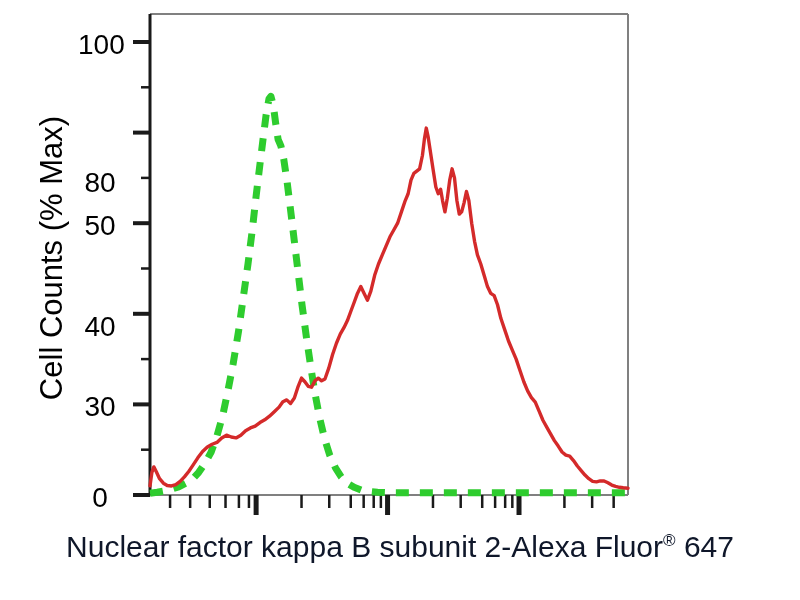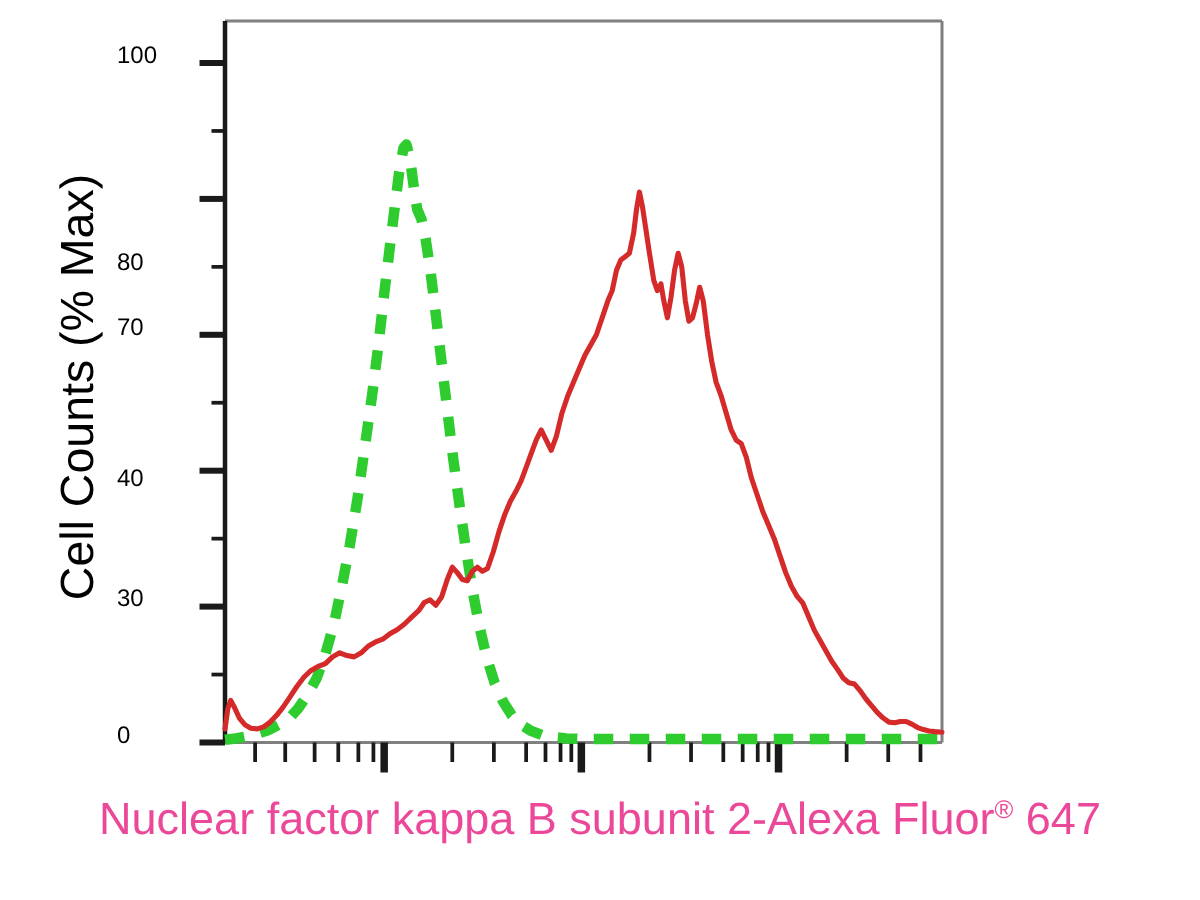--- a/index.html
+++ b/index.html
@@ -38,33 +38,33 @@
     white-space: nowrap;
     font-family: "Liberation Sans", sans-serif;
   }
   .caption {
     position: absolute;
     left: 0;
     top: 530px;
     width: 800px;
     text-align: center;
     font-size: 30px;
-    color: #ec4899;
+    color: #0f172a;
     white-space: nowrap;
     font-family: "Liberation Sans", sans-serif;
   }
   .caption sup {
     font-size: 17px;
     vertical-align: super;
     line-height: 0;
   }
   .ytick-label {
     position: absolute;
-    text-align: left;
-    font-size: 16px;
+    text-align: center;
+    font-size: 28px;
     color: #000000;
     font-family: "Liberation Sans", sans-serif;
     width: 44px;
   }
 </style>
 </head>
 <body>
 
 <div id="figure">
 
@@ -115,21 +115,21 @@
         <line x1="519.0160000000001" y1="495" x2="519.0160000000001" y2="515" stroke="#1a1a1a" stroke-width="5"></line>
       </g>
     <path id="series-control" fill="none" stroke-linecap="butt" stroke-linejoin="round" d="M150.00 493.19 L157.17 492.28 L164.34 490.92 L171.51 489.11 L178.68 486.85 L185.85 483.22 L193.02 478.69 L198.76 472.35 L204.97 463.29 L211.18 451.96 L216.92 436.11 L222.66 415.73 L227.91 390.81 L233.17 363.63 L238.43 331.92 L243.21 297.94 L247.99 263.97 L252.29 230.00 L256.12 196.02 L259.94 164.31 L263.29 137.13 L266.15 114.48 L269.02 98.63 L270.93 96.36 L273.32 105.42 L275.71 123.54 L278.10 139.39 L280.97 146.19 L283.84 159.78 L287.19 182.43 L290.53 209.61 L294.36 241.32 L298.18 273.03 L302.00 304.74 L306.31 336.45 L310.61 365.89 L314.91 393.07 L319.69 417.99 L324.47 438.38 L329.73 455.14 L335.46 467.82 L341.20 476.88 L347.41 483.22 L354.11 487.30 L361.28 490.02 L368.92 491.38 L377.53 492.28 L389.00 492.74 L412.90 492.74 L446.36 492.74 L484.60 492.74 L532.40 492.74 L580.20 492.74 L628.00 492.74" stroke="#2ECC2E" stroke-width="7" stroke-dasharray="13 11"></path>
     <path id="series-sample" fill="none" stroke-linecap="round" stroke-linejoin="round" d="M150.00 485.94 L151.91 472.35 L153.82 466.91 L156.21 471.44 L159.56 478.69 L163.38 483.22 L167.21 485.49 L171.51 485.94 L175.81 484.58 L180.11 481.41 L184.42 476.88 L188.72 471.44 L193.02 465.10 L197.80 457.85 L202.58 451.51 L207.36 446.98 L212.14 444.26 L216.92 442.45 L221.70 437.92 L226.48 435.20 L231.26 437.02 L236.04 437.92 L240.82 435.20 L245.60 430.67 L250.38 427.96 L255.16 426.14 L259.94 422.52 L264.72 419.80 L269.50 416.18 L274.28 411.65 L279.06 407.12 L282.88 401.68 L286.71 399.87 L290.53 403.49 L294.36 398.06 L298.18 386.28 L301.53 378.13 L304.87 381.75 L308.22 386.28 L311.56 387.19 L314.91 380.84 L318.26 378.13 L321.60 380.84 L324.95 379.03 L328.77 368.16 L332.60 354.57 L336.42 343.25 L340.24 334.19 L344.07 327.39 L347.41 320.60 L350.76 311.53 L354.11 302.48 L357.45 293.41 L360.80 286.62 L364.14 293.41 L367.49 300.21 L370.84 291.15 L374.66 275.30 L378.48 263.97 L382.31 254.91 L386.13 245.85 L389.96 236.79 L393.78 230.00 L397.60 223.20 L401.43 211.88 L405.25 200.55 L408.12 193.75 L410.99 180.17 L413.86 173.37 L416.72 171.11 L419.59 168.84 L422.46 155.25 L424.37 139.39 L426.28 128.07 L428.20 137.13 L430.59 152.99 L432.98 168.84 L435.84 186.96 L438.23 193.75 L440.62 189.22 L442.54 200.55 L444.93 211.88 L447.32 198.28 L449.71 180.17 L452.10 168.84 L454.49 177.90 L456.88 200.55 L459.27 214.14 L461.66 211.88 L464.05 202.81 L466.44 191.49 L468.83 200.55 L471.69 223.20 L474.56 241.32 L477.43 254.91 L480.78 263.97 L484.12 275.30 L487.47 286.62 L490.81 293.41 L494.16 295.68 L497.51 304.74 L500.85 318.33 L504.68 329.65 L508.50 340.98 L512.32 350.04 L516.15 359.10 L519.97 370.42 L523.80 381.75 L527.62 390.81 L531.44 397.61 L535.27 402.13 L539.09 411.19 L542.92 420.25 L546.74 427.05 L550.56 433.85 L554.39 440.64 L558.21 446.08 L562.04 451.96 L565.86 455.14 L569.68 456.04 L573.51 460.57 L577.33 466.01 L581.16 470.54 L584.98 475.07 L588.80 478.69 L592.63 481.41 L596.45 481.86 L600.28 480.96 L604.10 480.96 L607.92 482.77 L611.75 485.03 L615.57 486.39 L619.40 487.30 L623.22 487.75 L628.00 488.20" stroke="#D42A2A" stroke-width="3.4"></path>
   </svg>
 
   <div id="ytick-labels">
       <div class="ytick-label" style="left: 78px; top: 482px;">0</div>
       <div class="ytick-label" style="left: 78px; top: 391.4px;">30</div>
       <div class="ytick-label" style="left: 78px; top: 311px;">40</div>
-      <div class="ytick-label" style="left: 78px; top: 210.2px;">70</div>
+      <div class="ytick-label" style="left: 78px; top: 210.2px;">50</div>
       <div class="ytick-label" style="left: 78px; top: 119.6px; margin-top: 47px;">80</div>
       <div class="ytick-label" style="left: 78px; top: 29px;">100</div>
     </div>
 
   <div class="axis-label-y">Cell Counts (% Max)</div>
 
   <div class="caption"><span>Nuclear factor kappa B subunit 2-Alexa Fluor</span><sup>®</sup><span> 647</span></div>
 
 </div>
 

